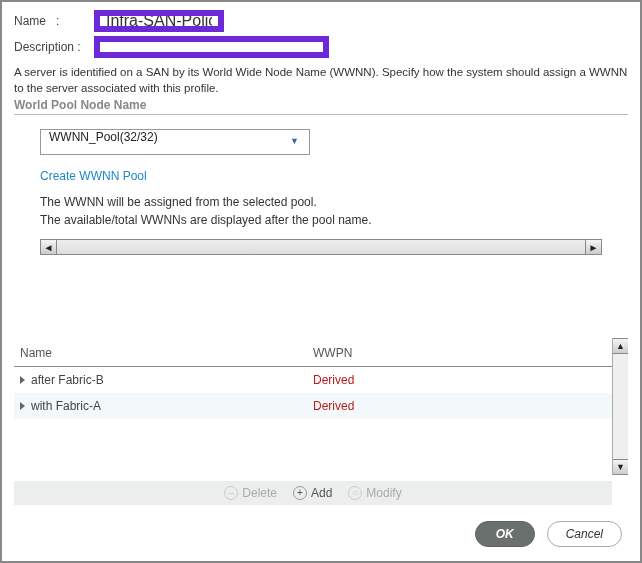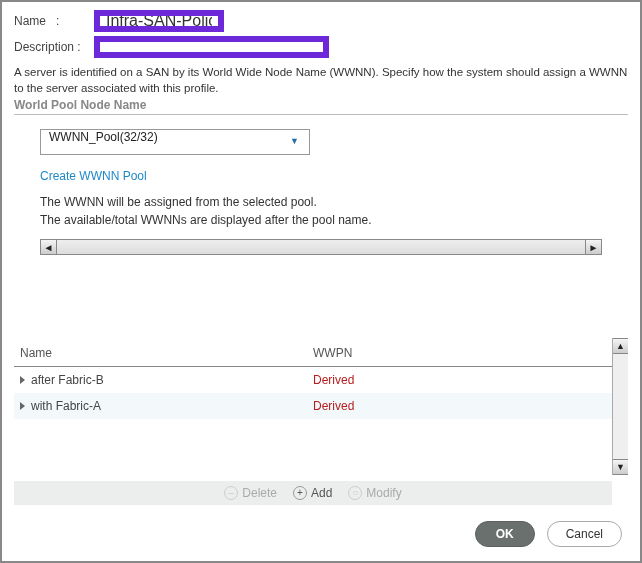--- a/index.html
+++ b/index.html
@@ -216,20 +216,21 @@
   .btn {
     border-radius: 14px;
     height: 26px;
     min-width: 60px;
     padding: 0 18px;
     font-size: 12px;
     display: inline-flex;
     align-items: center;
     justify-content: center;
     cursor: pointer;
+    font-style: italic;
   }
   .btn-primary { background: #6a706d; color: #fff; border: 1px solid #5b615e; font-weight: bold; }
   .btn-secondary { background: #fff; color: #333; border: 1px solid #aaa; }
 </style>
 </head>
 <body>
 
 <div class="dialog">
 
 

